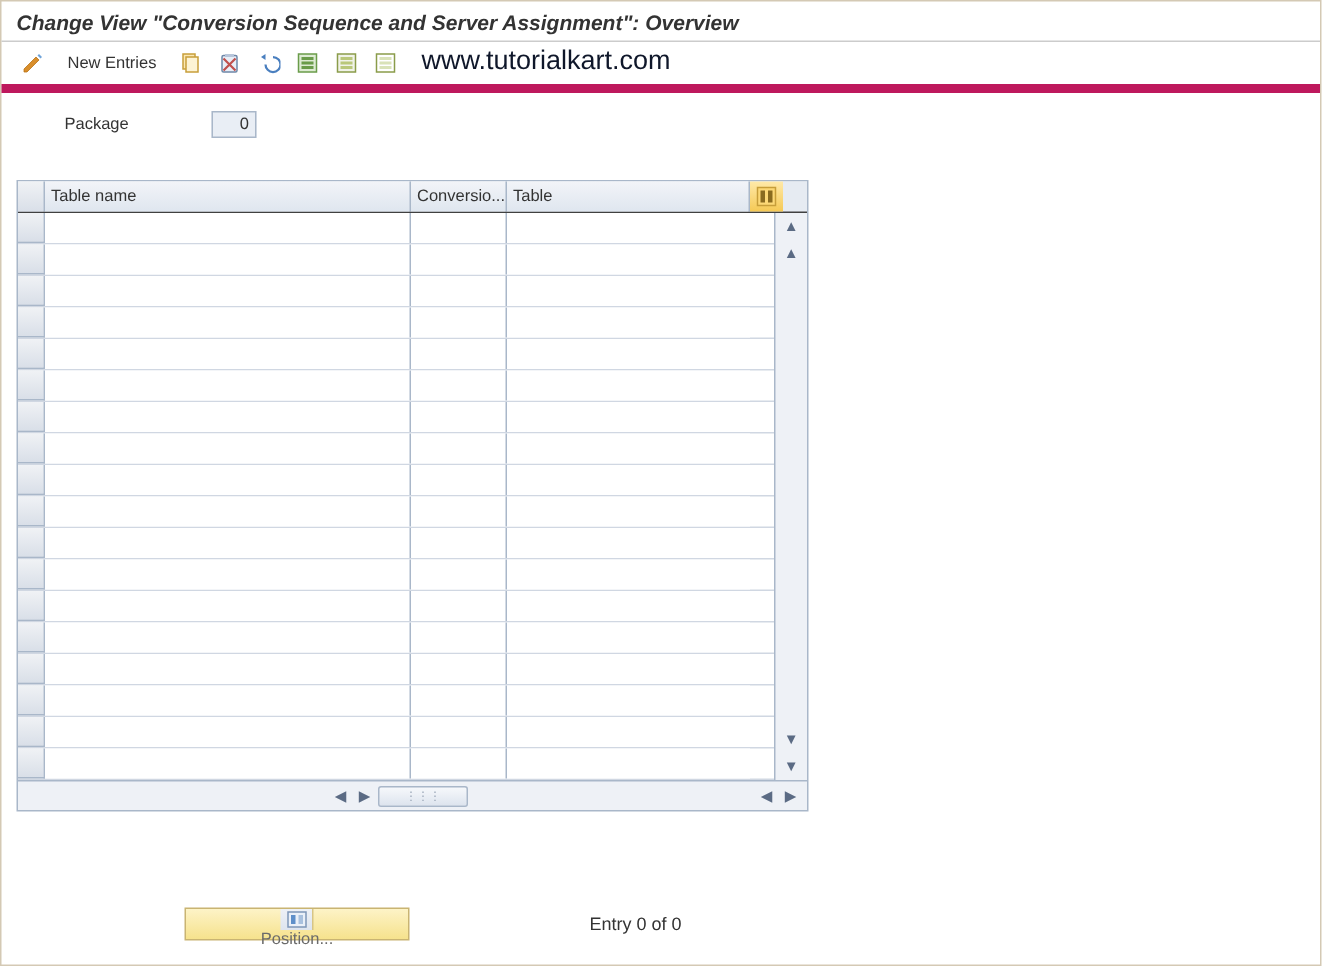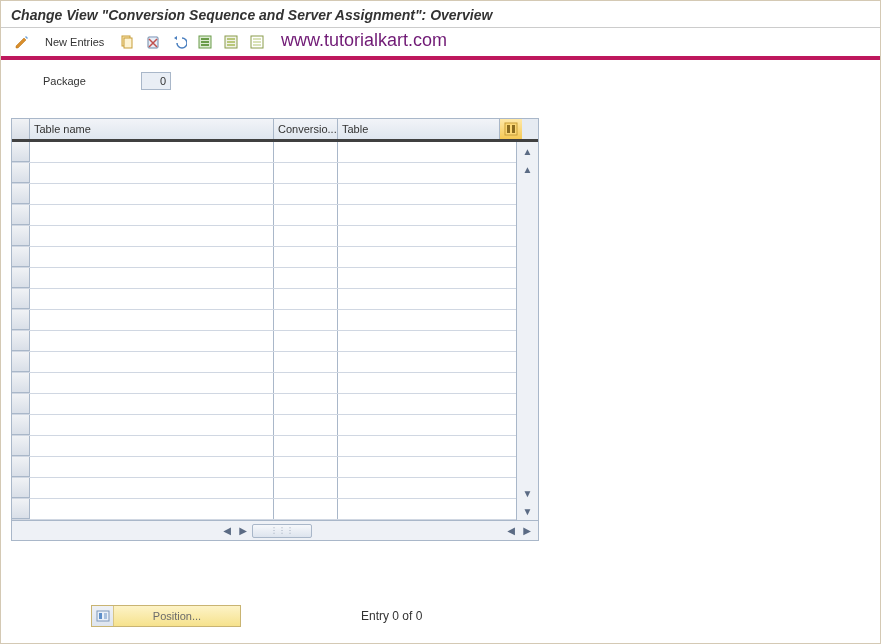--- a/index.html
+++ b/index.html
@@ -23,21 +23,21 @@
     font-weight: bold;
     font-style: italic;
     color: #333;
     border-bottom: 1px solid #ccc;
   }
   .toolbar {
     display: flex;
     align-items: flex-start;
     padding: 4px 10px;
     gap: 4px;
-    border-bottom: 4px solid #be185d;
+    border-bottom: 6px solid #be185d;
     position: relative;
   }
   .tbtn {
     width: 22px;
     height: 20px;
     display: flex;
     align-items: center;
     justify-content: center;
     cursor: pointer;
   }
@@ -48,21 +48,21 @@
     line-height: 20px;
     font-size: 11px;
     cursor: pointer;
     color: #333;
   }
   .watermark {
     position: absolute;
     left: 280px;
     top: 2px;
     font-size: 18px;
-    color: #701a75;
+    color: #0f172a;
     font-family: Arial, sans-serif;
     pointer-events: none;
   }
   .field-area {
     padding: 12px 10px 4px 10px;
   }
   .field-row {
     display: flex;
     align-items: center;
     gap: 10px;
@@ -86,21 +86,21 @@
   .table-wrap {
     margin: 24px 10px 0 10px;
     width: 528px;
     border: 1px solid #A9B7C9;
     position: relative;
     background: #fff;
   }
   .table-header {
     display: flex;
     background: #E6EBF2;
-    border-bottom: 3px solid #404040;
+    border-bottom: 1px solid #404040;
   }
   .th, .td, .sel-cell {
     border-right: 1px solid #A9B7C9;
     height: 20px;
     line-height: 20px;
     font-size: 11px;
     padding-left: 4px;
     overflow: hidden;
     white-space: nowrap;
   }
@@ -193,28 +193,29 @@
   .footer {
     position: absolute;
     left: 0;
     right: 0;
     bottom: 10px;
     padding: 6px 10px;
     display:flex;
     align-items:center;
   }
   .position-btn {
-    margin-left: 80px;
+    margin-left: 112px;
     width: 150px;
     height: 22px;
     border: 1px solid #C9B472;
     background: linear-gradient(to bottom,#FDF3C7,#F6E28D);
     display:flex;
     align-items:center;
     cursor:pointer;
+    flex-direction:column;
   }
   .position-btn .icon-slot{
     width: 22px;
     height: 100%;
     border-right: 1px solid #D8C585;
     display:flex; align-items:center; justify-content:center;
     background: linear-gradient(to bottom,#EEF1F6,#DDE4EE);
   }
   .position-btn .lbl {
     flex:1;

